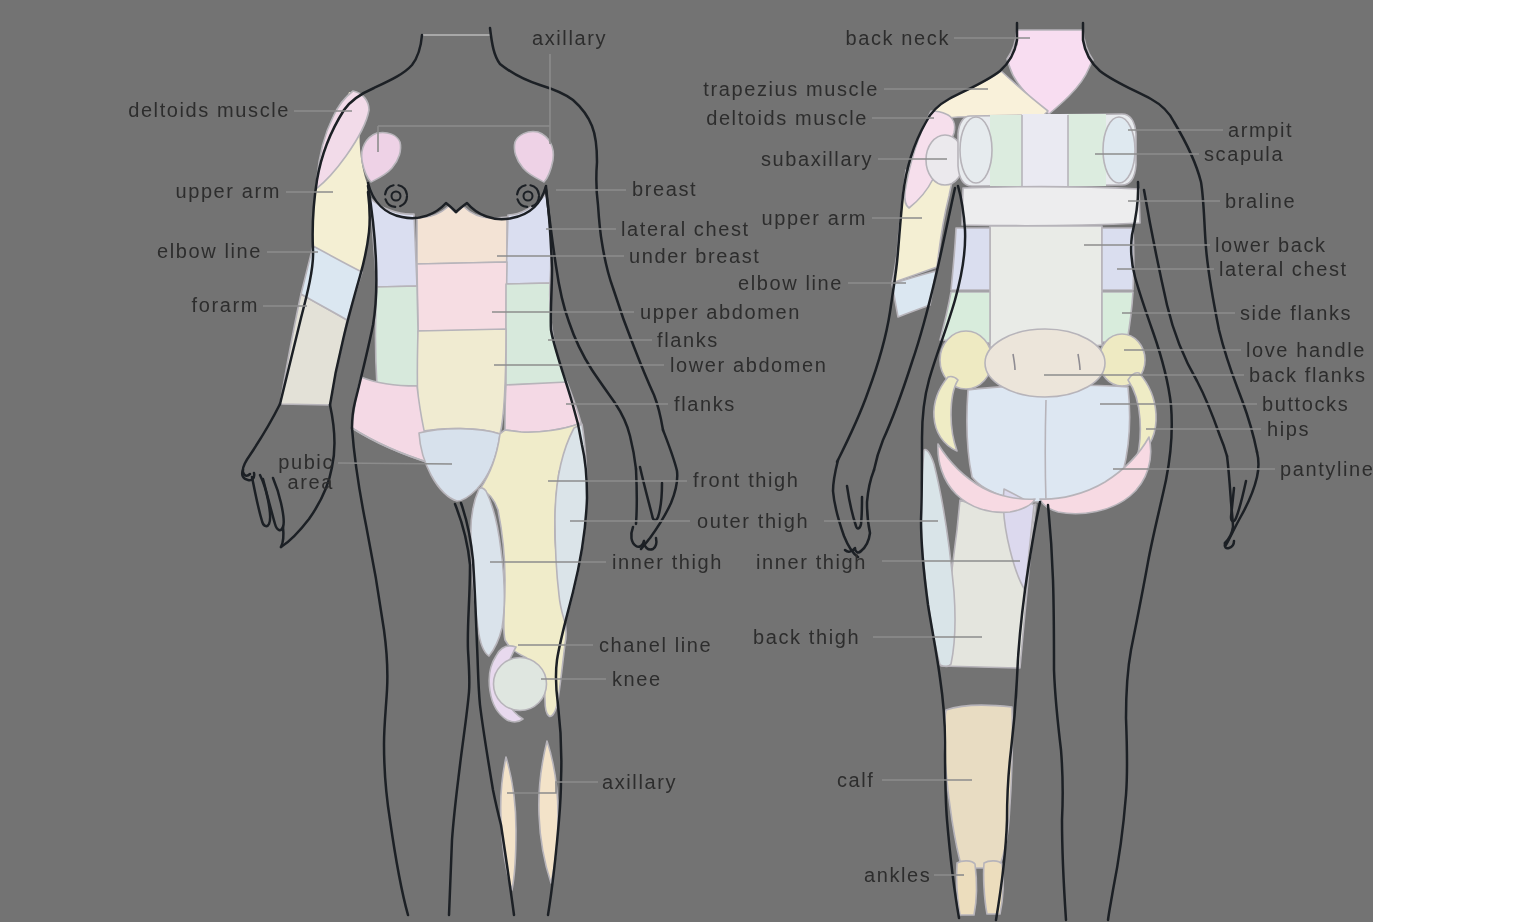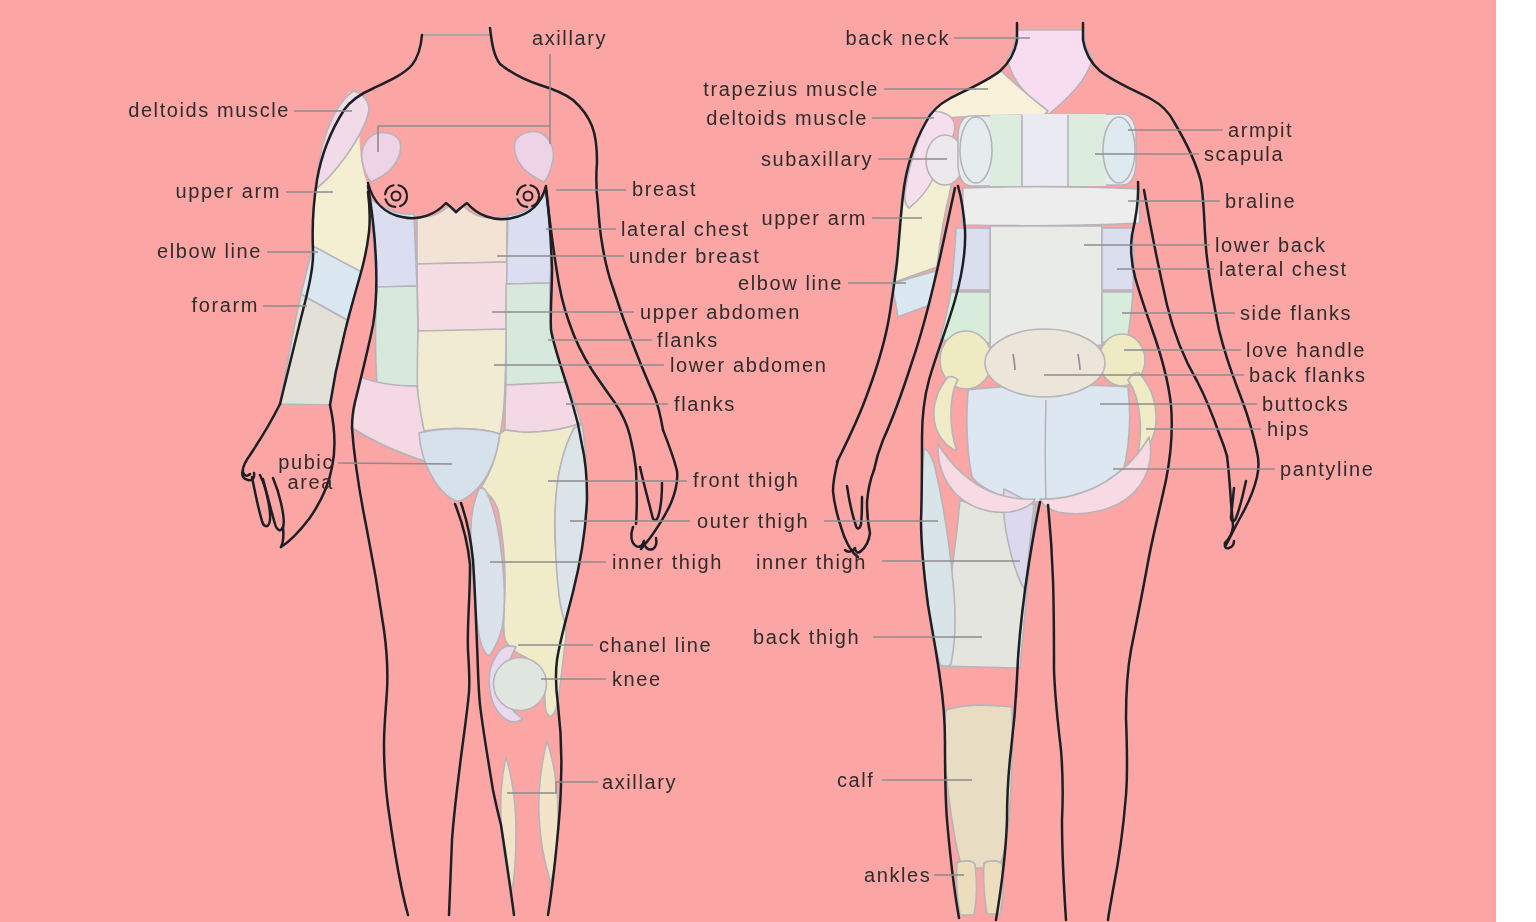--- a/index.html
+++ b/index.html
@@ -1,16 +1,16 @@
 <!DOCTYPE html>
 <html><head>
 <meta charset="utf-8">
 <style>
   html,body{margin:0;padding:0;background:#ffffff;}
-  #wrap{width:1496px;height:922px;position:relative;overflow:hidden;background:#fca5a5;}
+  #wrap{width:1373px;height:922px;position:relative;overflow:hidden;background:#737373;}
   text{font-family:"Liberation Sans",sans-serif;font-size:20px;fill:#2d2d2d;}
 </style>
 </head>
 <body>
 <div id="wrap">
 <svg width="1536" height="922" viewBox="0 0 1536 922">
 
 <g stroke="#b7b4ba" stroke-width="1.6" fill="none" stroke-linejoin="round">
 
   <path fill="#f4efd3" stroke="none" d="M344,110 C332,129 322,150 317,180 C313,205 312,228 313,250 C314,268 307,295 301,318 C293,350 286,380 280,404 L330,405 C333,385 338,360 343,340 C348,318 354,297 360,276 C364,262 367,250 369,232 C370,222 370,208 368,192 L368,186 C362,170 358,150 360,118 C361,106 357,94 349,92 Z"></path>

